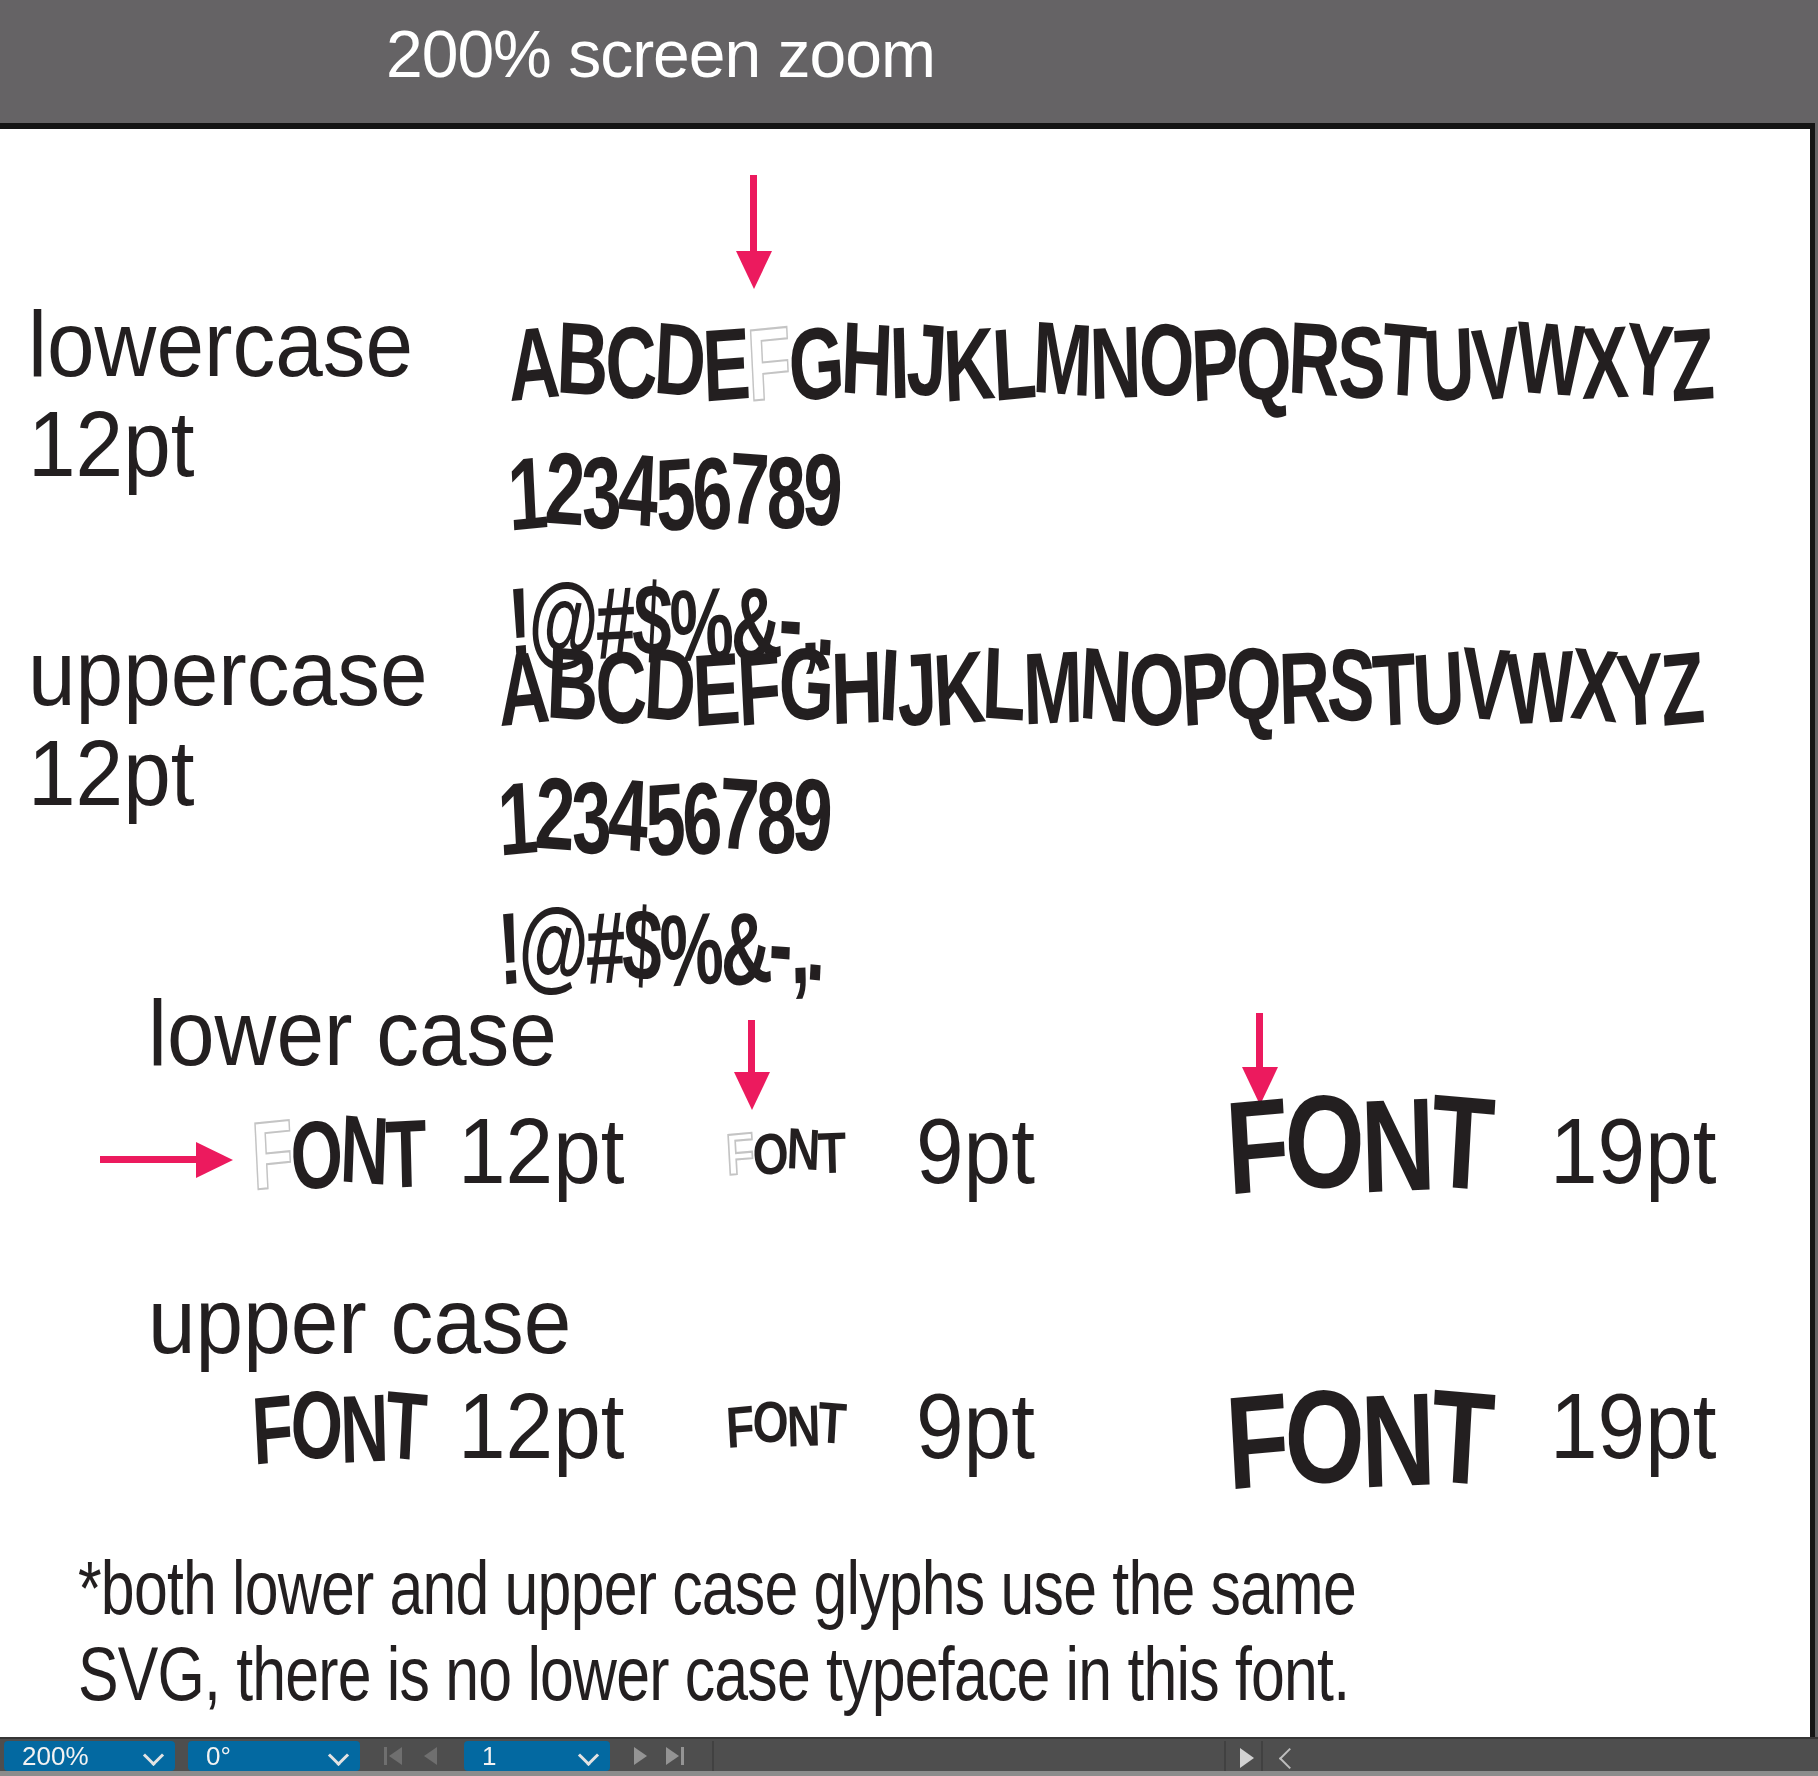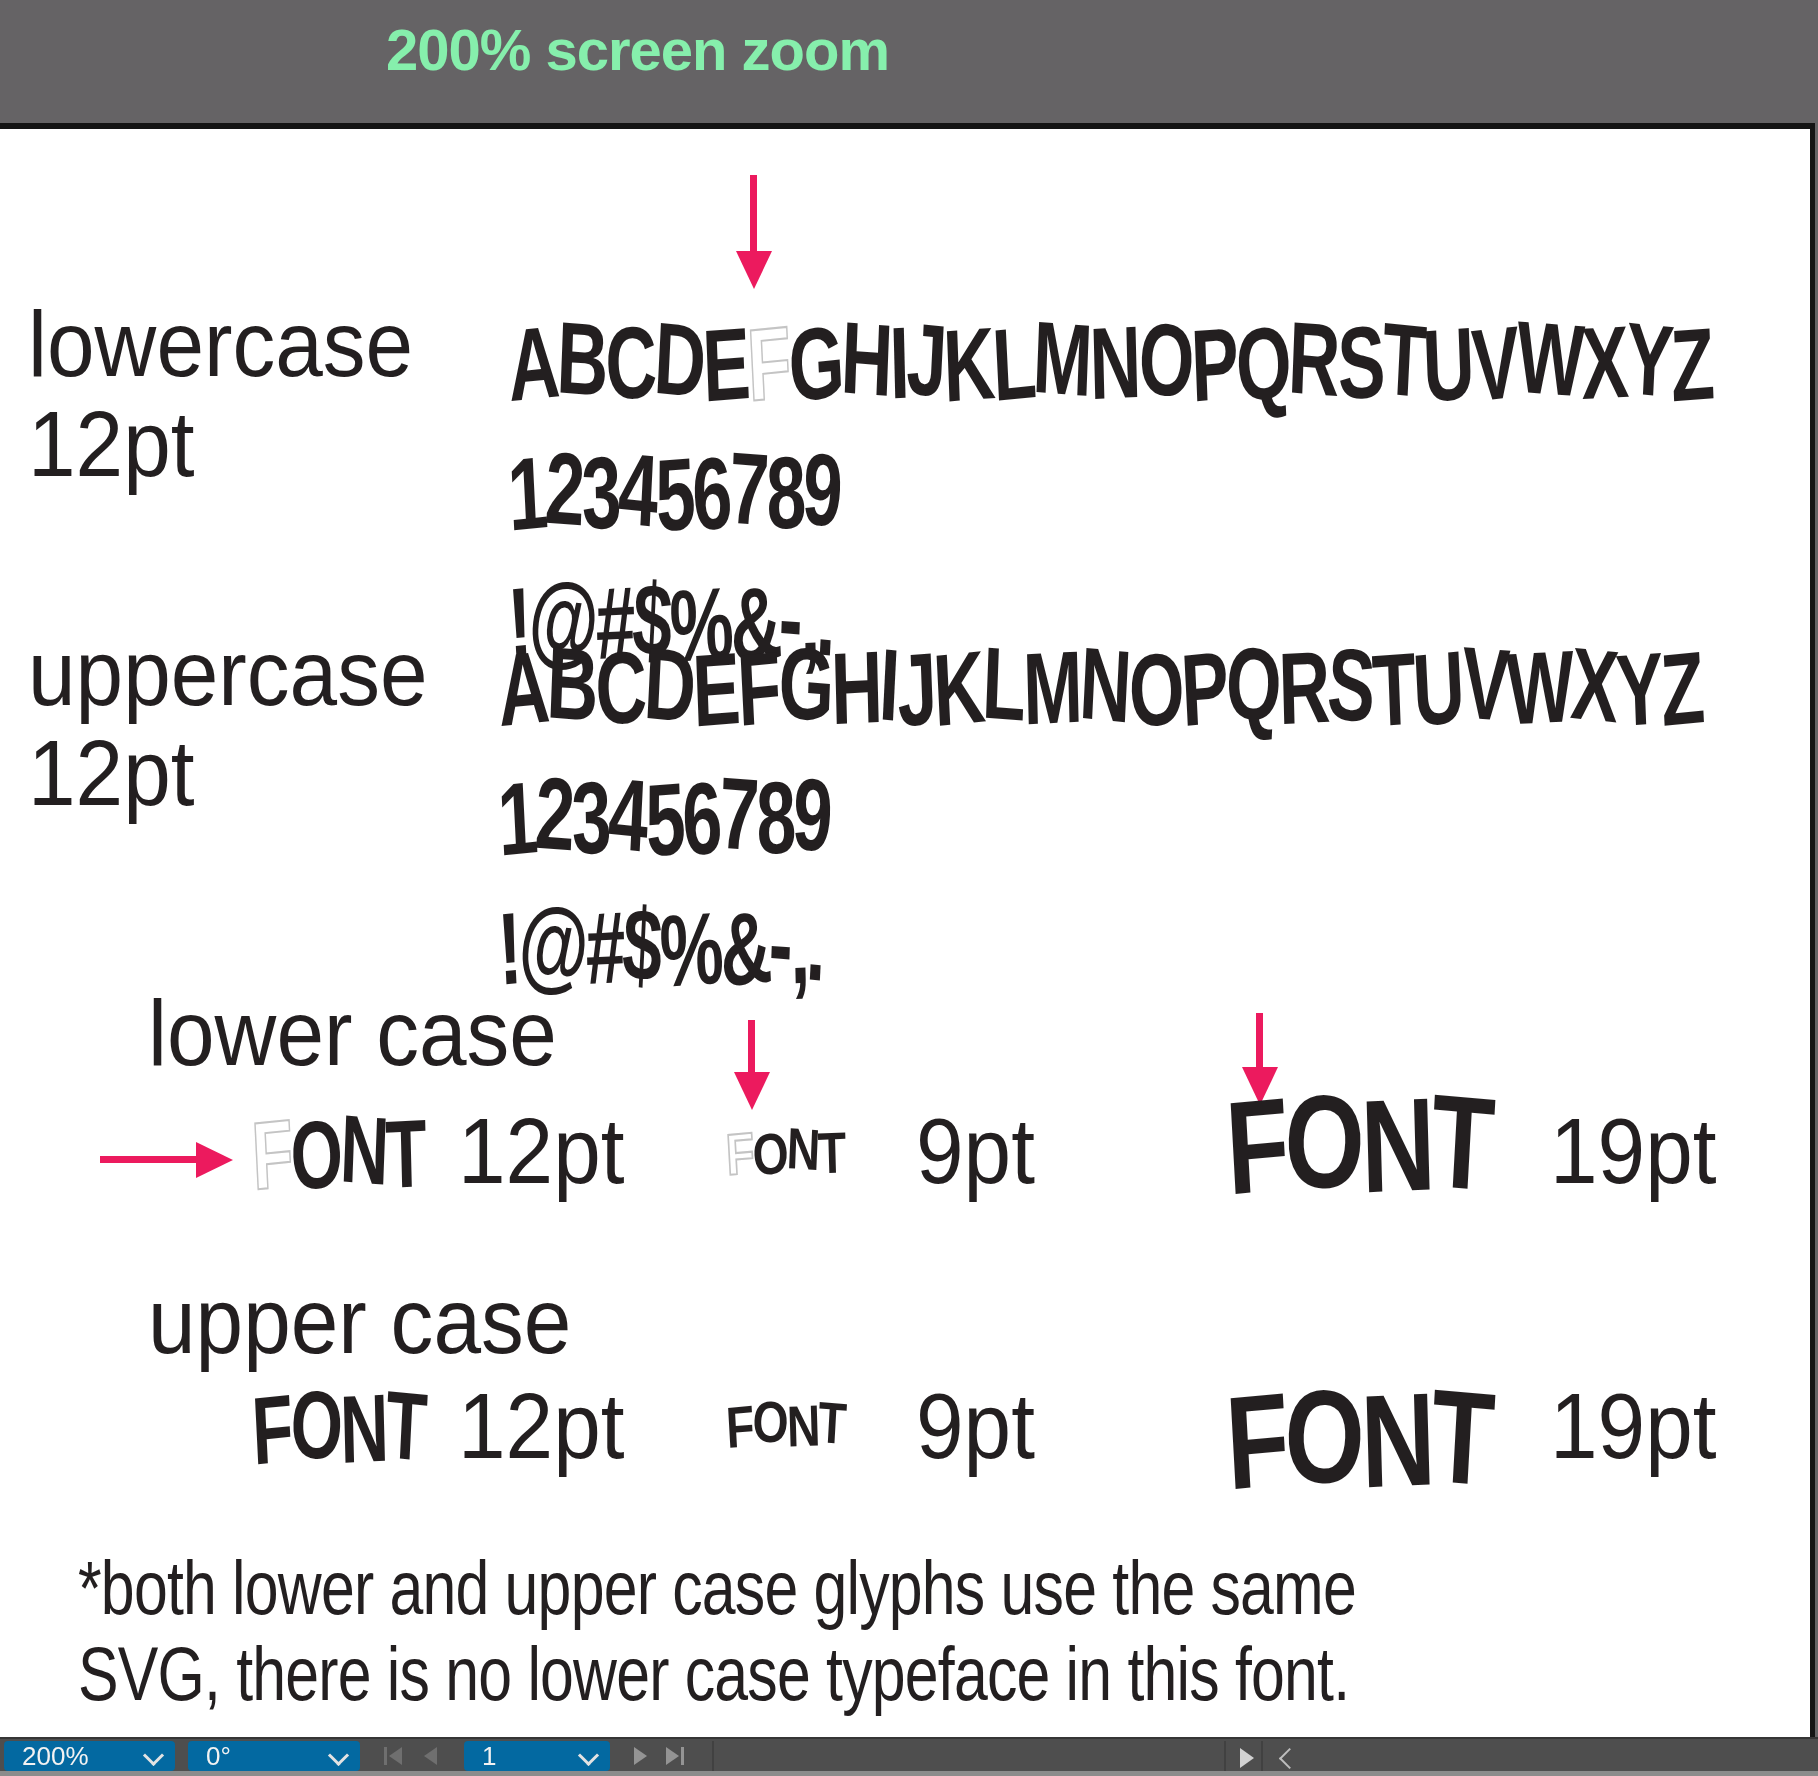--- a/index.html
+++ b/index.html
@@ -2,21 +2,21 @@
 <html><head>
 <meta charset="utf-8">
 <style>
   html,body{margin:0;padding:0;background:#3a3a3a;}
   .stage{position:relative;width:1818px;height:1776px;overflow:hidden;
          font-family:"Liberation Sans",sans-serif;background:#656365;}
   .abs{position:absolute;}
 
   
   .pasteboard-top{left:0;top:0;width:1818px;height:123px;background:#656365;}
-  .board-title{left:386px;top:16px;font-size:58px;font-weight:bold;color:#86efac;
+  .board-title{left:386px;top:16px;font-size:66px;font-weight:normal;color:#ffffff;
                letter-spacing:-1px;white-space:nowrap;}
   .board-border-top{left:0;top:123px;width:1815px;height:6px;background:#141414;}
   .board-border-right{left:1810px;top:123px;width:5px;height:1614px;background:#141414;}
   .canvas{left:0;top:129px;width:1810px;height:1608px;background:#ffffff;overflow:hidden;}
 
   
   .ink{color:#231f20;}
   .label{font-size:92px;line-height:100px;transform:scaleX(.93);transform-origin:left top;white-space:pre-line;}
   .sizetag{font-size:92px;line-height:100px;transform:scaleX(.93);transform-origin:left top;white-space:nowrap;}
   .footnote{font-size:76px;line-height:1.13;transform:scaleX(.8);transform-origin:left top;white-space:pre-line;letter-spacing:-1px;}

